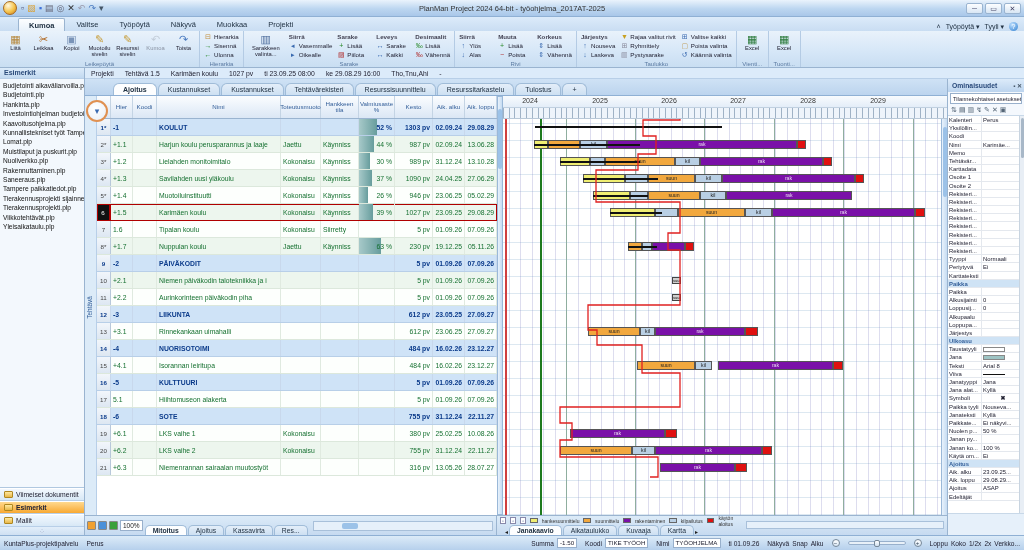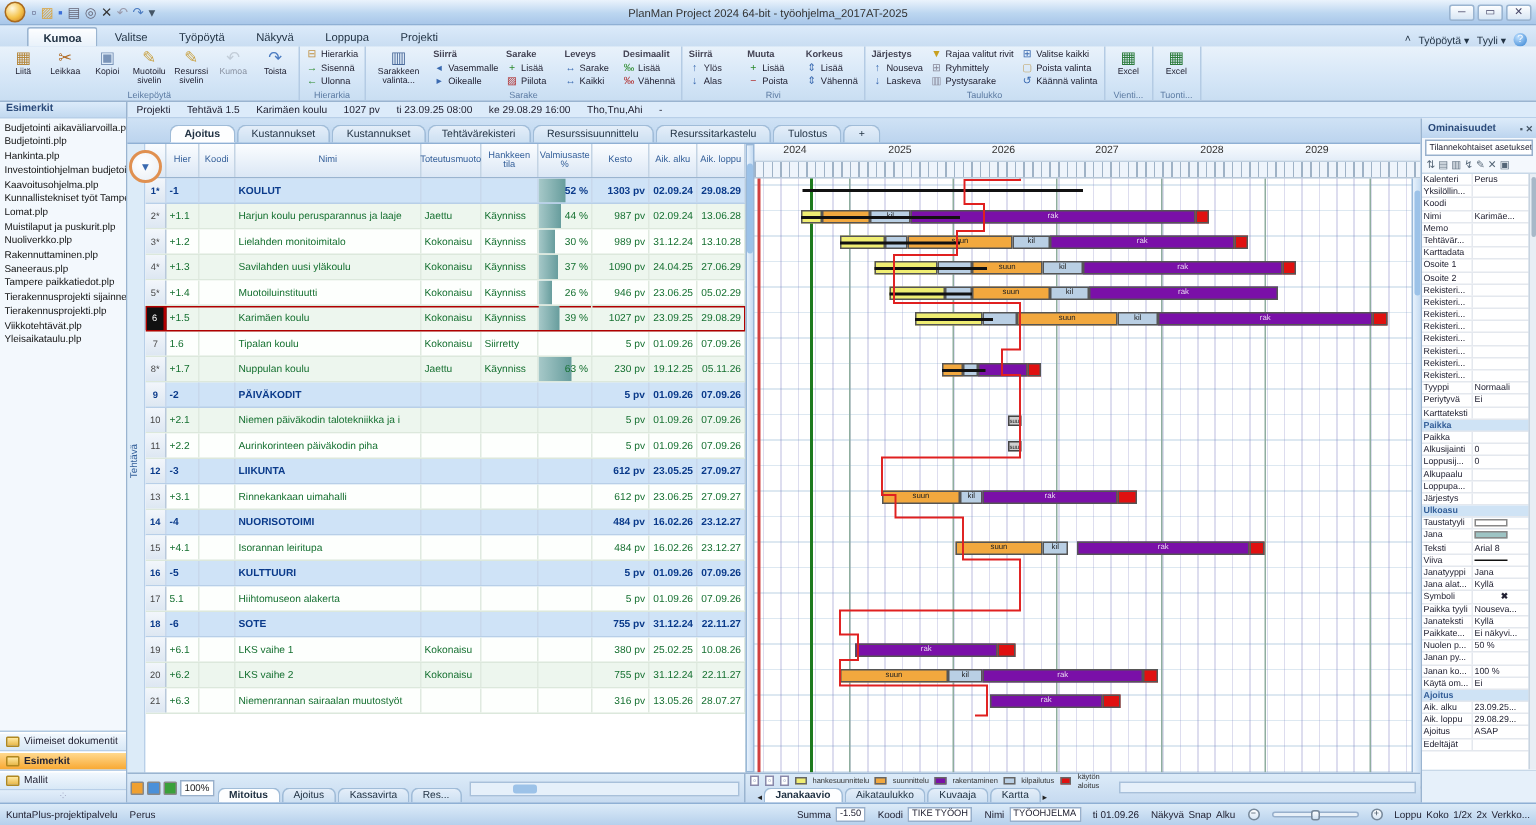--- a/index.html
+++ b/index.html
@@ -154,21 +154,21 @@
         <span class="wb">✕</span>
       </div>
   </div>
 
   <div id="tabrow">
     <div id="rtabs" style="display:flex;gap:1px;">
         <div class="rtab active">Kumoa</div>
         <div class="rtab">Valitse</div>
         <div class="rtab">Työpöytä</div>
         <div class="rtab">Näkyvä</div>
-        <div class="rtab">Loppupa</div>
+        <div class="rtab">Muokkaa</div>
         <div class="rtab">Projekti</div>
       </div>
     <div id="ribright">
       <span>˄</span>
       <span><span>Työpöytä</span> ▾</span>
       <span><span>Tyyli</span> ▾</span>
       <span class="helpdot">?</span>
     </div>
   </div>
 

